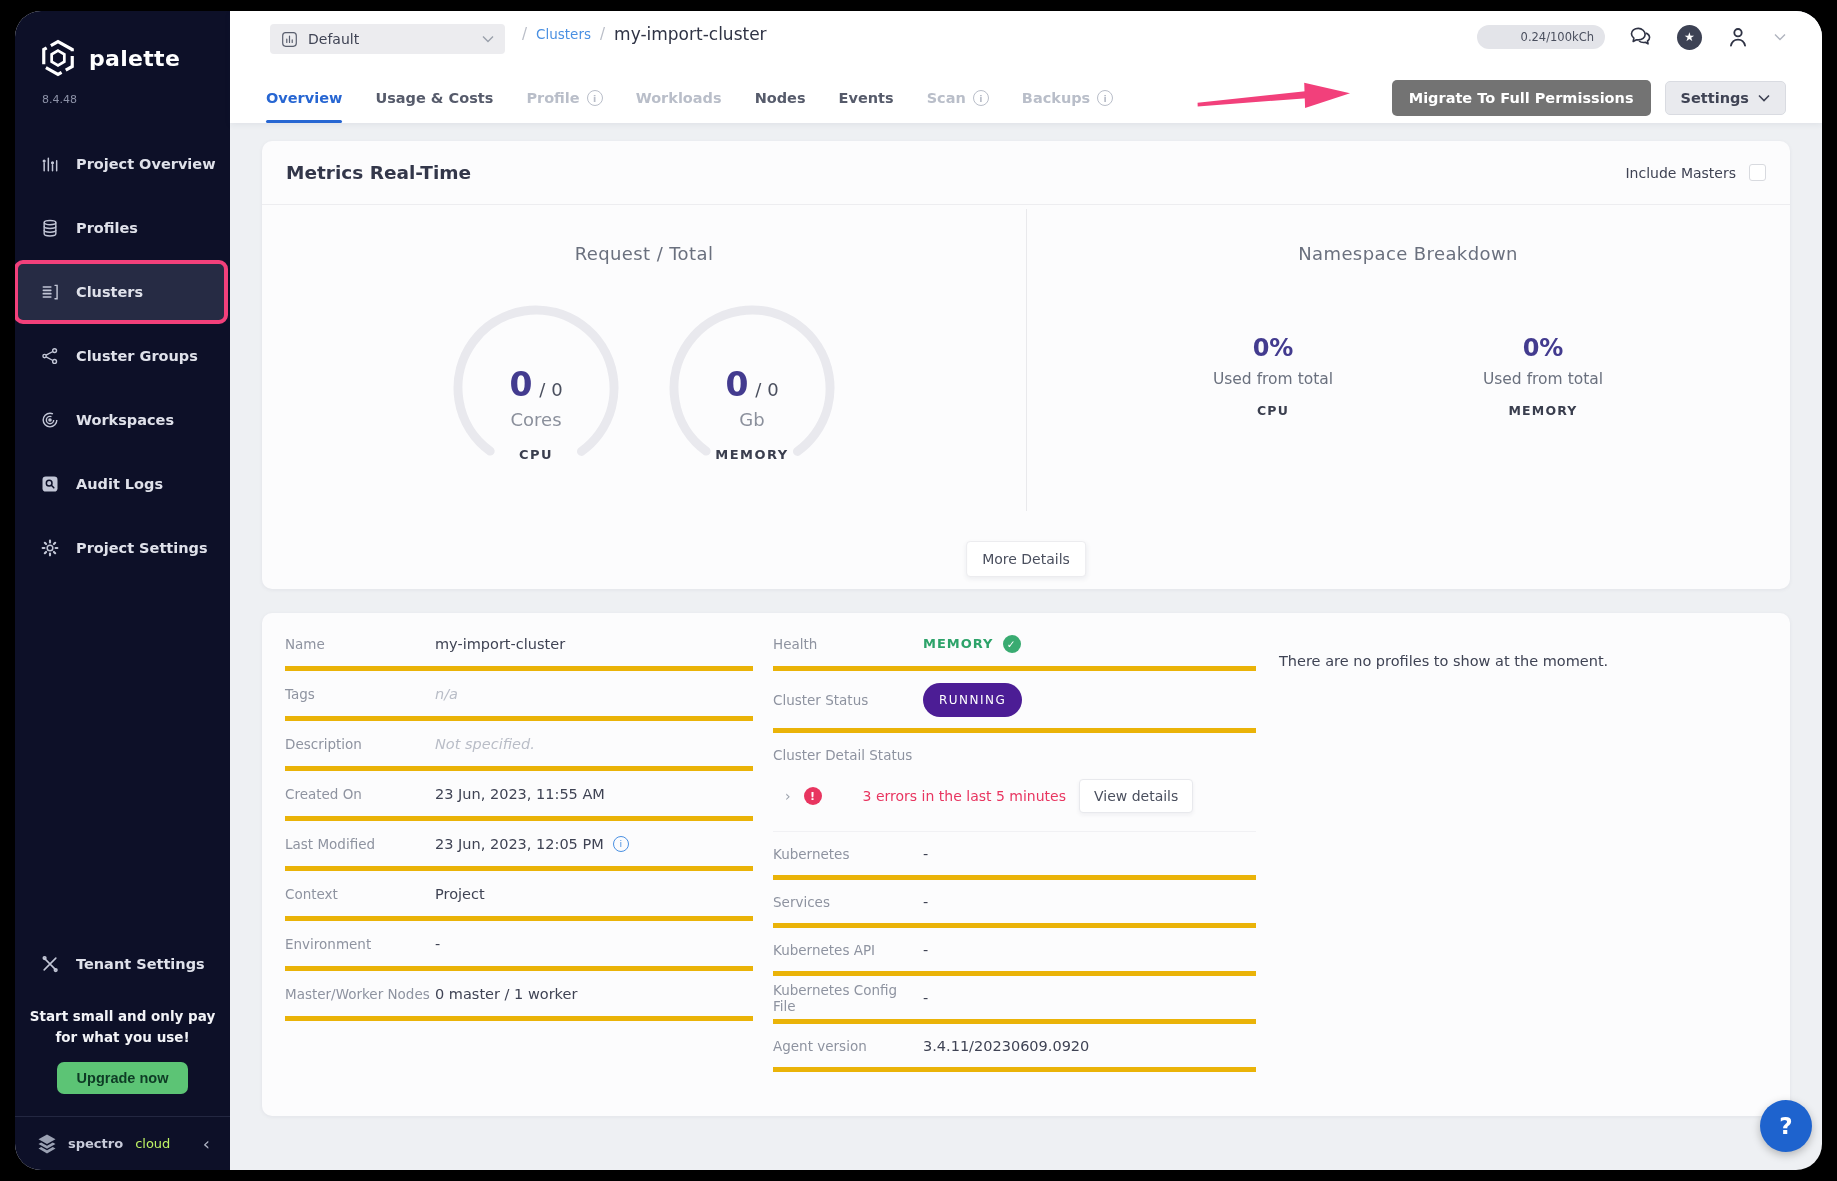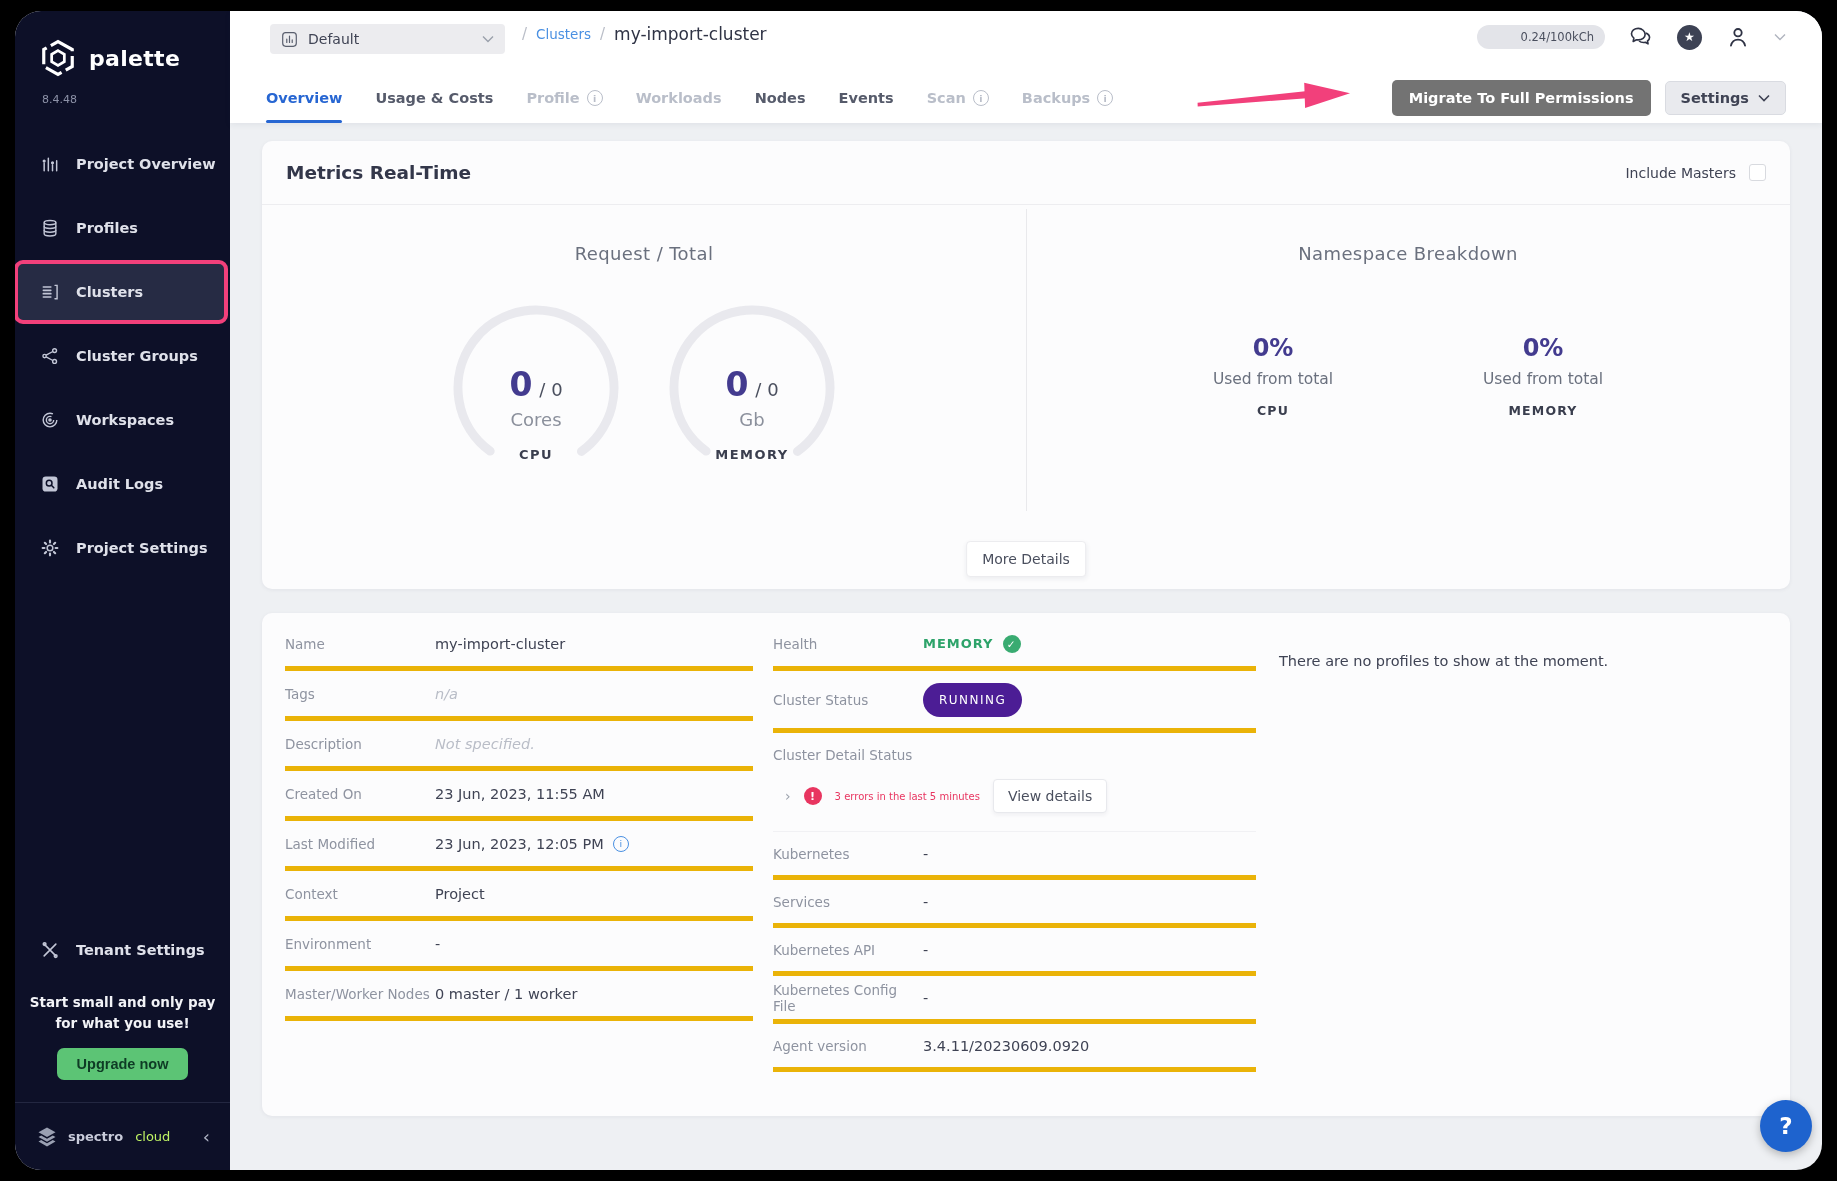--- a/index.html
+++ b/index.html
@@ -18,21 +18,21 @@
   .menu { margin-top:26px; }
   .menu-item { position:relative; height:64px; display:flex; align-items:center; gap:16px; padding-left:25px;
                font-size:14.5px; font-weight:600; color:#DFE1EA; cursor:pointer; }
   .menu-item .mi-icon { width:20px; height:20px; color:#C2C6D6; flex-shrink:0; }
   .menu-item.active { background:#262B44; border:4px solid #F2407B; border-radius:9px; margin:0 2px 0 -1px; padding-left:22px; }
   .sb-spacer { flex:1; }
   .promo { padding:10px 14px 6px; text-align:center; }
   .promo-text { font-size:13.5px; font-weight:600; color:#F2F3F7; line-height:1.55; }
   .upgrade-btn { display:inline-block; margin-top:14px; background:#5CC475; color:#0E3B25; font-size:14.5px; font-weight:700;
                  padding:8px 20px; border-radius:7px; border:none; cursor:pointer; }
-  .sb-footer { margin-top:16px; height:68px; border-top:1px solid #232741; display:flex; align-items:center; padding:0 20px; gap:9px; }
+  .sb-footer { margin-top:16px; height:54px; border-top:1px solid #232741; display:flex; align-items:center; padding:0 20px; gap:9px; }
   .sb-footer svg { width:24px; height:24px; color:#9AA0B2; }
   .footer-brand { font-size:13px; font-weight:700; color:#C8CBDA; }
   .footer-brand-suffix { font-size:13px; color:#bef264; margin-left:3px; }
   .collapse { margin-left:auto; color:#AEB3C4; font-size:18px; cursor:pointer; line-height:1; }
 
   
   .main { flex:1; min-width:0; display:flex; flex-direction:column; }
   .topbar { background:#fff; box-shadow:0 2px 6px rgba(40,50,80,.07); position:relative; z-index:2; }
   .tb-row1 { height:62px; display:flex; align-items:flex-start; padding:13px 36px 0 40px; }
   .project-selector { width:235px; height:30px; background:#ECECEF; border-radius:4px; display:flex; align-items:center;
@@ -121,21 +121,21 @@
                   display:inline-flex; align-items:center; justify-content:center; }
   .row-status { height:62px; }
   .running-pill { background:#4c1d95; color:#fff; font-size:12px; font-weight:400; letter-spacing:1.5px;
                   padding:10px 16px; border-radius:19px; display:inline-block; }
   .detail-status-block { padding:14px 0 18px; border-bottom:1px solid #F1F1F4; }
   .ds-label { font-size:13.5px; color:#8E93A0; }
   .error-row { display:flex; align-items:center; margin-top:16px; padding-left:12px; gap:13px; }
   .err-chev { color:#9AA0AB; font-size:14px; }
   .err-badge { width:18px; height:18px; border-radius:50%; background:#E83560; color:#fff; font-size:11px; font-weight:700;
                display:inline-flex; align-items:center; justify-content:center; flex-shrink:0; }
-  .err-text { font-size:10px; color:#E83560; }
+  .err-text { font-size:14px; color:#E83560;margin-left:28px; }
   .view-details { background:#fff; border:1px solid #E8E9ED; border-radius:4px; box-shadow:0 2px 4px rgba(30,40,70,.06);
                   font-size:14px; color:#4A4F5E; padding:8px 14px; cursor:pointer; font-family:inherit; }
   .k8s-row { min-height:48px; }
   .profiles-empty { font-size:14.5px; color:#3F4354; }
 
   .help-fab { position:absolute; right:10px; bottom:18px; width:52px; height:52px; border-radius:50%; background:#1E63CE;
               color:#fff; font-size:23px; font-weight:700; display:flex; align-items:center; justify-content:center;
               box-shadow:0 3px 8px rgba(0,0,0,.25); cursor:pointer; z-index:5; }
 </style>
 </head>

